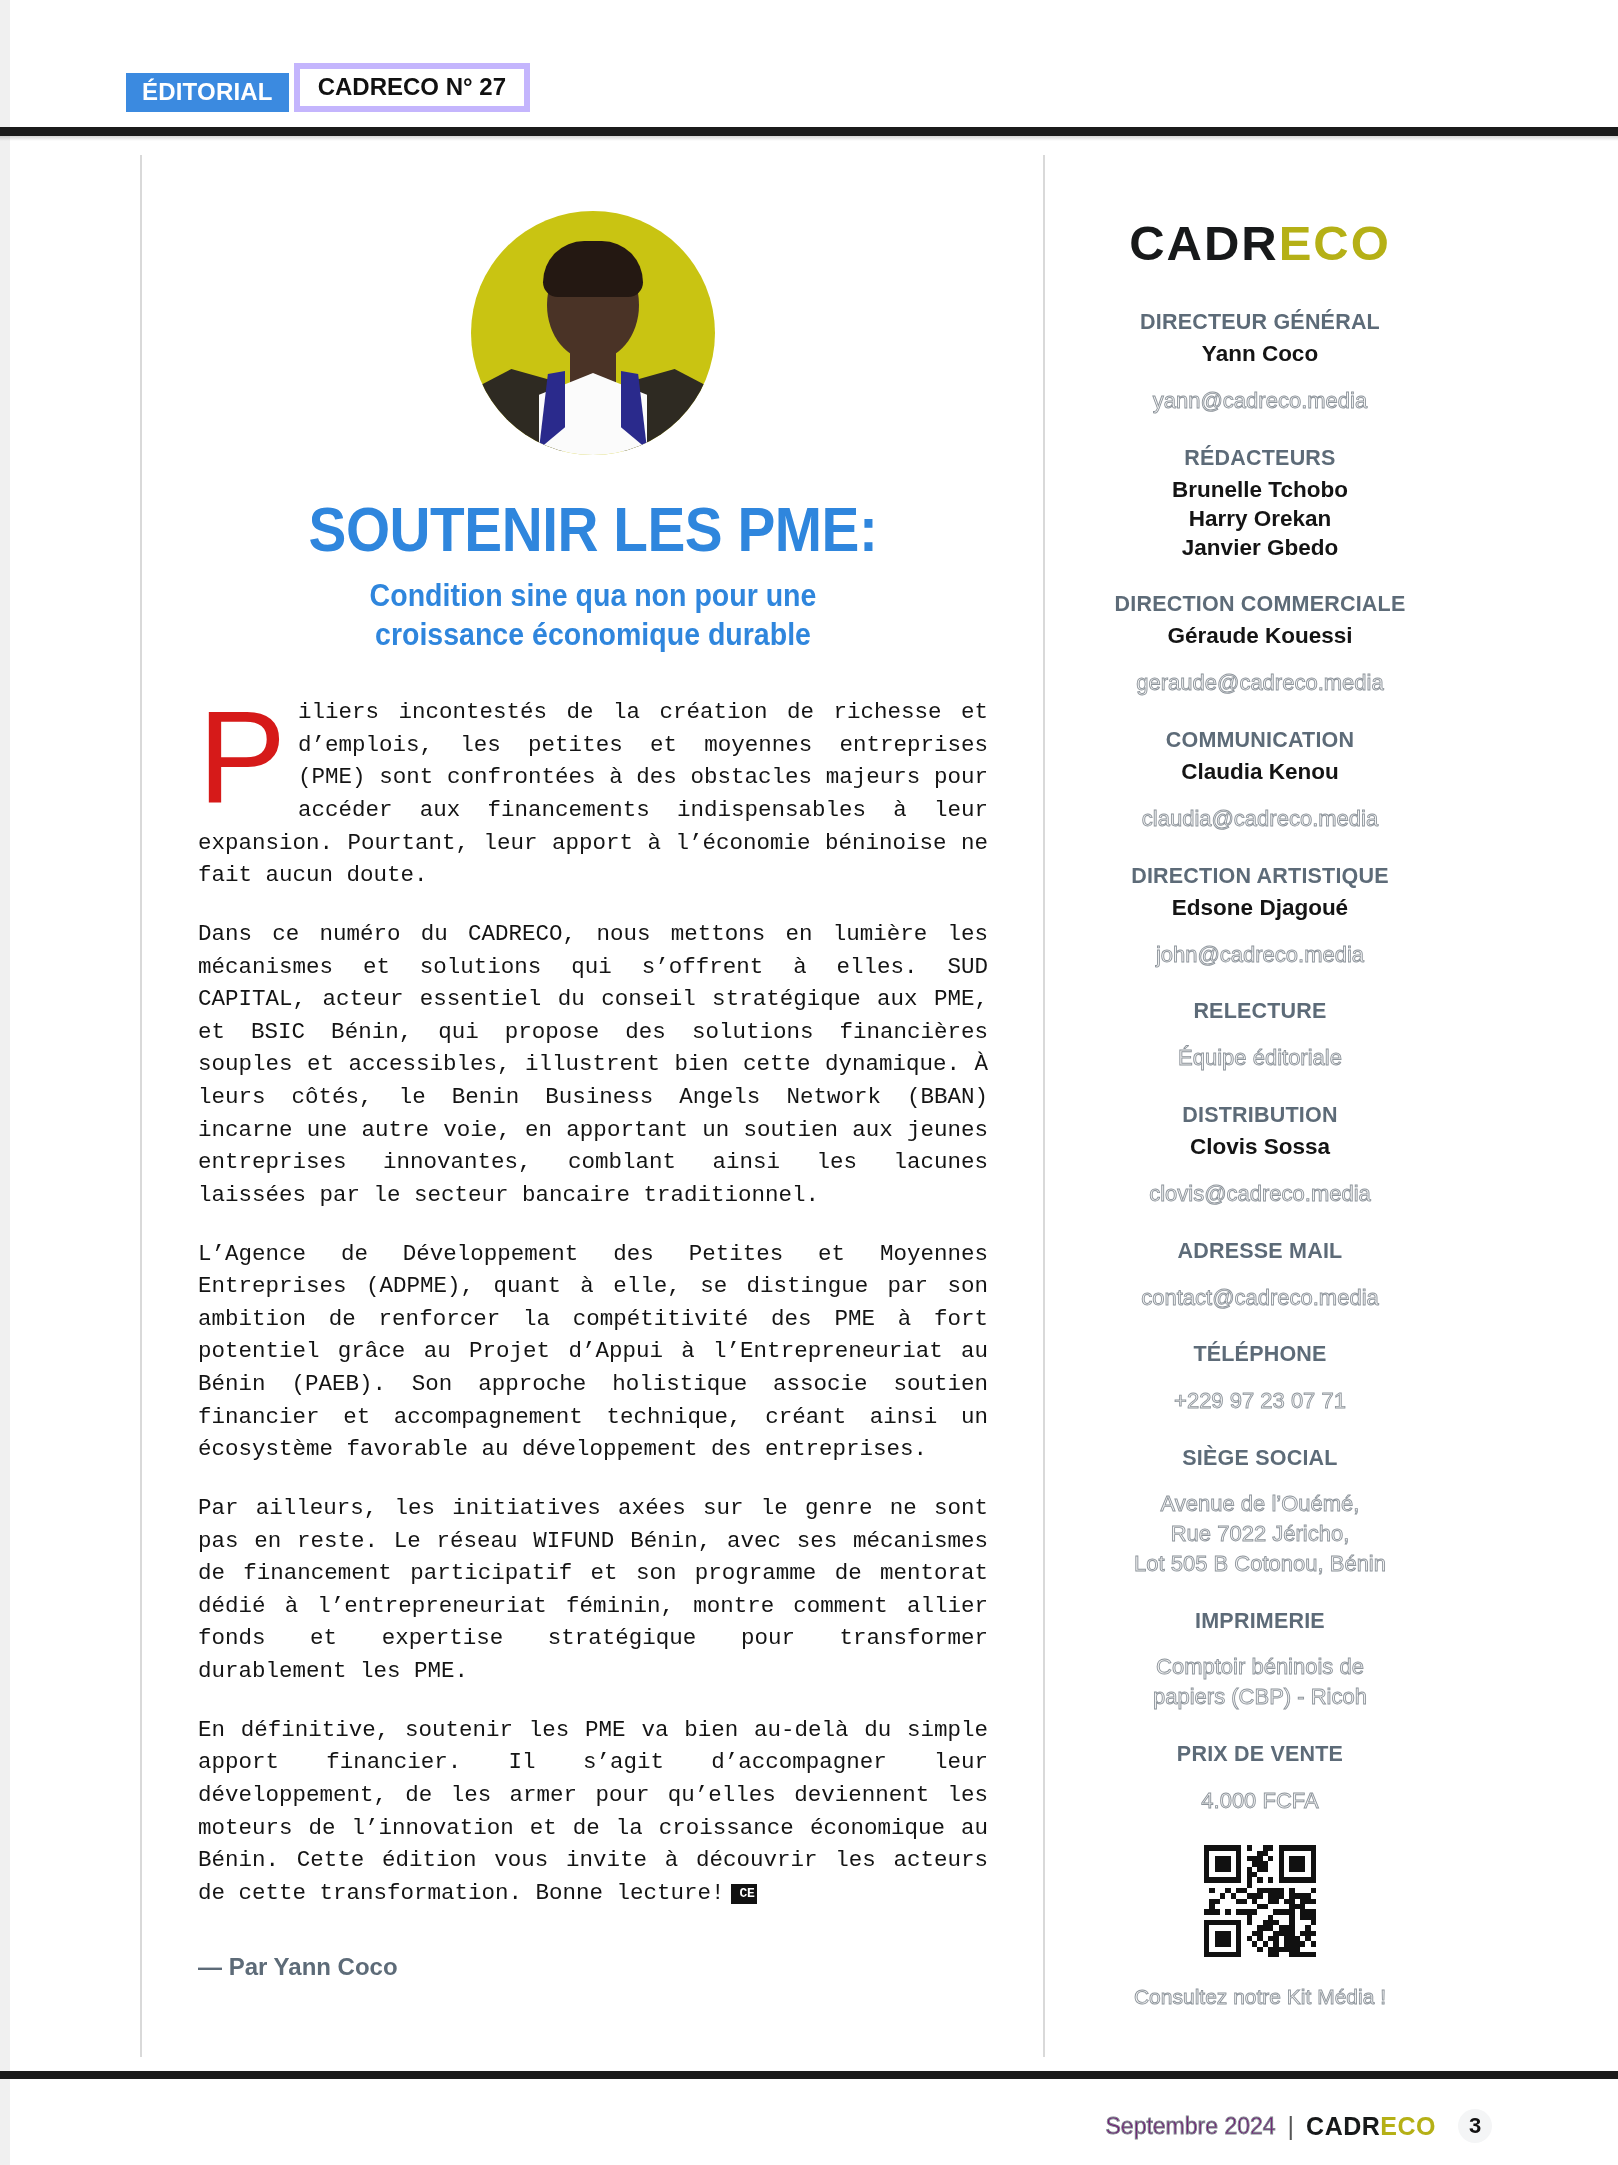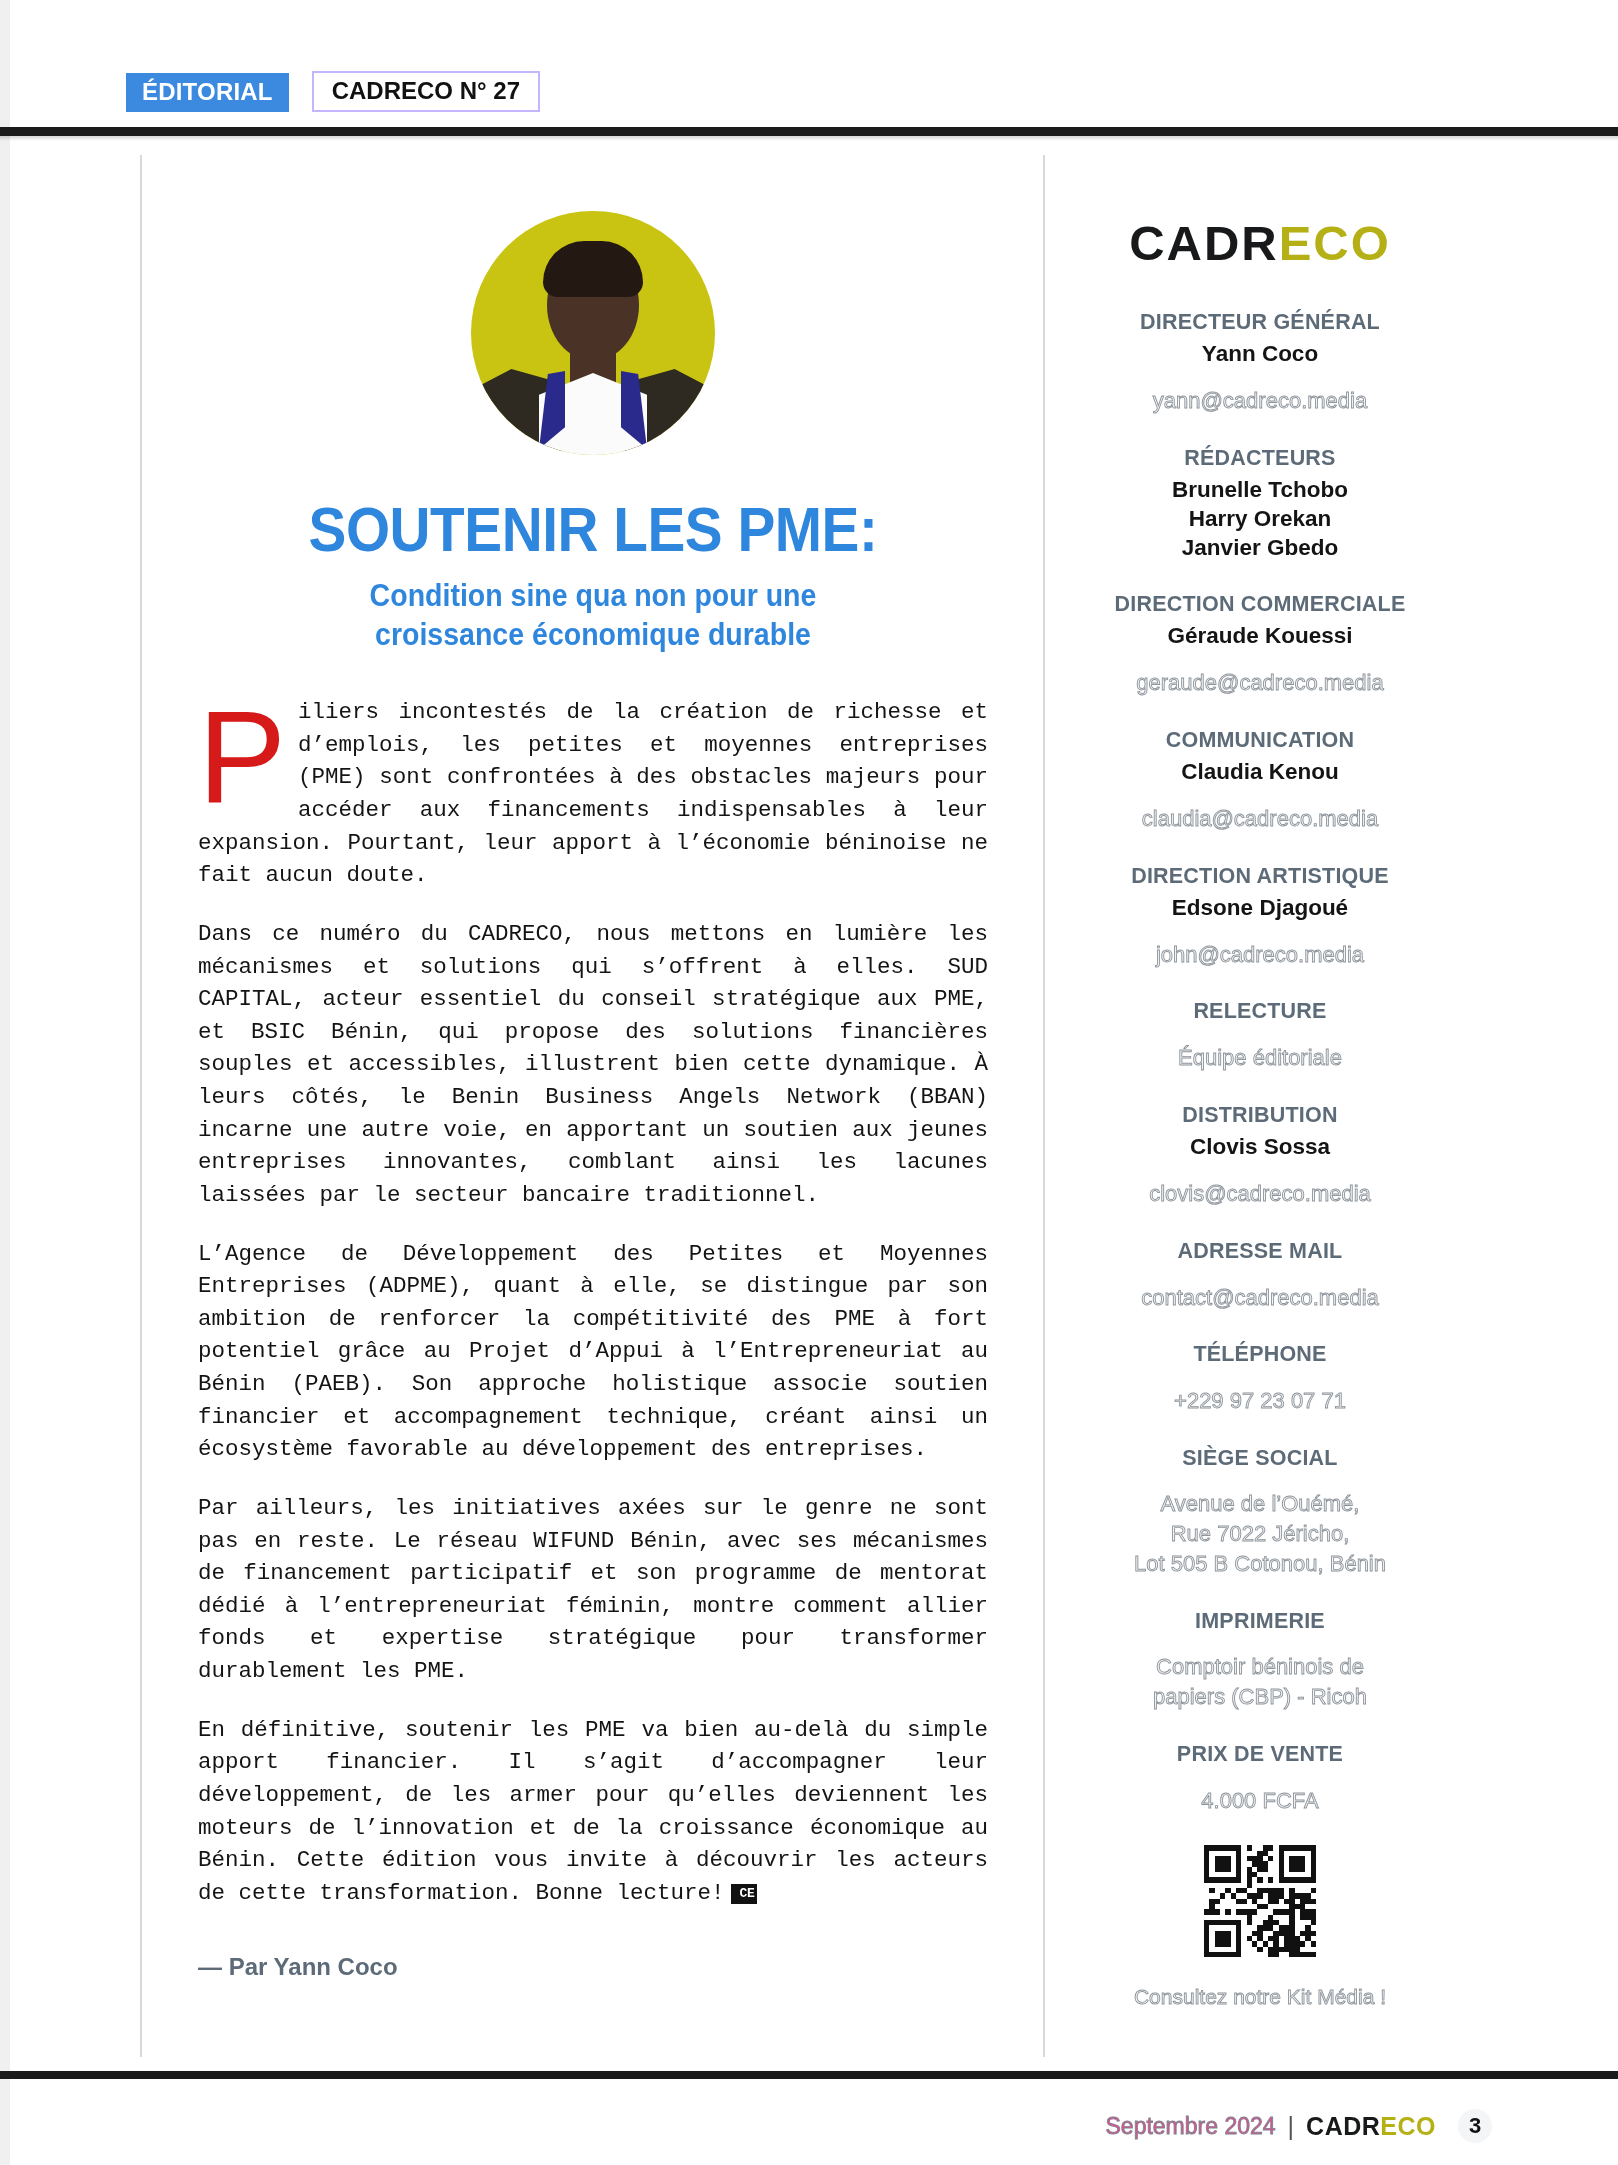--- a/index.html
+++ b/index.html
@@ -43,22 +43,22 @@
     background: #3b8ae0;
     color: #ffffff;
     font-size: 24px;
     font-weight: bold;
     letter-spacing: 0.2px;
     padding: 7px 16px 8px 16px;
     line-height: 1;
     font-family: "Liberation Sans", sans-serif;
   }
   .issue-box {
-    margin-left: 23px;
-    border: 2px solid #c4b5fd;
+    margin-left: 5px;
+    border: 6px solid #c4b5fd;
     color: #111111;
     font-size: 24px;
     font-weight: bold;
     padding: 6px 18px 7px 18px;
     line-height: 1;
     background: #ffffff;
   }
 
   .header-rule {
     position: absolute;
@@ -309,21 +309,21 @@
   }
   .footer {
     position: absolute;
     right: 126px;
     bottom: 22px;
     display: flex;
     align-items: center;
     gap: 12px;
   }
   .footer-date {
-    color: #ec4899;
+    color: #701a75;
     -webkit-text-stroke: 0.9px #7e858c;
     font-size: 23px;
   }
   .footer-pipe {
     color: #555;
     font-size: 25px;
     line-height: 1;
   }
   .footer-logo {
     font-size: 25px;

